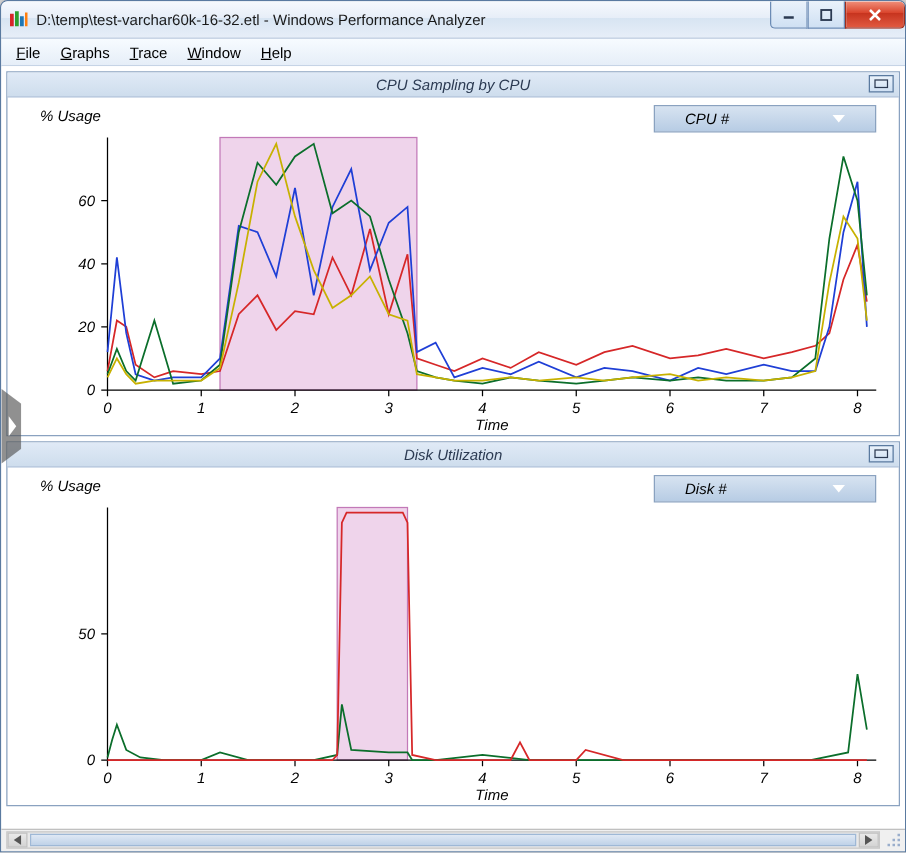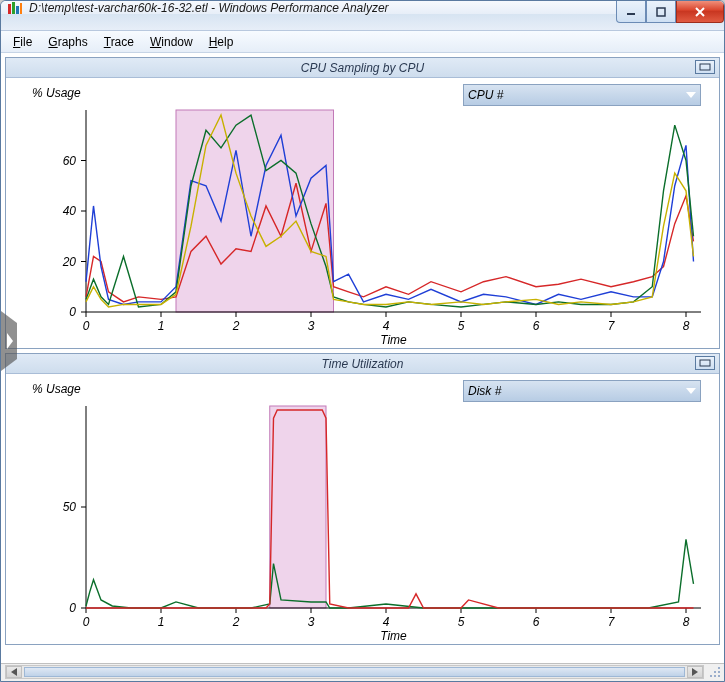--- a/index.html
+++ b/index.html
@@ -3,25 +3,24 @@
 <meta charset="utf-8">
 <style>
   * { box-sizing: border-box; }
   html, body { margin: 0; padding: 0; font-family: "Segoe UI", Tahoma, sans-serif; font-size: 12px; background: #d0d0d0; }
   .window {
     width: 725px; height: 682px; background: #fff;
     border: 1px solid #5a7aa0; border-radius: 6px 6px 0 0; overflow: hidden; position: relative;
     box-shadow: 0 0 0 1px rgba(0,0,0,0.05);
   }
   .titlebar {
-    height: 30px; display: flex; align-items: flex-start; padding: 0 6px;
+    height: 30px; display: flex; align-items: center; padding: 0 6px;
     background: linear-gradient(to bottom, #f6f9fd 0%, #e7eef8 45%, #d7e4f2 46%, #e7eef8 100%);
     border-bottom: 1px solid #b8c8de;
     position: relative;
-    font-style: italic;
   }
   .titlebar .app-icon { width: 16px; height: 16px; margin-right: 6px; display:inline-block; }
   .titlebar .title { color: #1a1a1a; font-size: 12px; flex: 1; white-space: nowrap; overflow:hidden; text-overflow: ellipsis;}
   .winbtns { position:absolute; right:0; top:0; display: flex; height: 22px;}
   .winbtn { width: 30px; height: 22px; margin-left: 0; display:flex; align-items:center; justify-content:center;
     border: 1px solid #6b8bb5; border-top:none; background: linear-gradient(to bottom,#eaf2fb,#cfe0f3); }
   .winbtn.min { border-radius: 0 0 0 4px; }
   .winbtn.close { width: 48px; background: linear-gradient(to bottom,#f08f7a,#d9432b 45%,#c7341f 46%,#e15a41); border-color:#9e2d1c; border-radius: 0 0 4px 0;}
   .winbtn svg { display:block; }
   .menubar {
@@ -39,23 +38,23 @@
     border-bottom:1px solid #a9bdd7; display:flex; align-items:center; justify-content:center;
     color:#2b3a52; font-size:12px; position:relative;font-style:italic;
   }
   .panel-header .panel-max {
     position:absolute; right:4px; top:2px; width:20px; height:14px;
     border:1px solid #5a7aa0; background: linear-gradient(to bottom,#eaf2fb,#cfe0f3);
     display:flex; align-items:center; justify-content:center;
   }
   .panel-body { position: relative; height: 270px; font-style: italic; }
   .dropdown {
-    position:absolute; right: 18px; top: 6px; width: 238px; height: 22px;
+    position:absolute; right: 18px; top: 6px; width: 178px; height: 22px;
     background: linear-gradient(to bottom,#d7e3f1,#b7cce4); border:1px solid #8aa2c0;
-    display:flex; align-items:center; padding: 0 4px; color:#000; font-size:12px;
+    display:flex; align-items:center; padding: 0 24px; color:#000; font-size:12px;
     justify-content: space-between;
   }
   .dropdown .caret { width:0;height:0;border-left:5px solid transparent;border-right:5px solid transparent;border-top:6px solid #fff; }
   .axis-label-y { position:absolute; left: 26px; top: 8px; color:#000; font-size:12px; }
   .chart-svg { position:absolute; left:0; top:0; width:100%; height:100%; }
   .statusbar { position:absolute; left:0; right:0; bottom:0; height:18px; background:#f0f0f0; border-top:1px solid #c0c0c0;}
   .hscroll { position:absolute; left:4px; right:20px; bottom:2px; height:14px; background:#e8e8e8; border:1px solid #c8c8c8;}
   .hscroll .thumb { position:absolute; left:18px; right:18px; top:1px; bottom:1px; background:linear-gradient(to bottom,#dfe8f4,#bfd2e8); border:1px solid #9eb8d6;}
   .hscroll .arr { position:absolute; top:0; bottom:0; width:16px; display:flex; align-items:center; justify-content:center; background:linear-gradient(to bottom,#e9e9e9,#d4d4d4); border:1px solid #c0c0c0;}
   .hscroll .arr.l{left:0;} .hscroll .arr.r{right:0;}
@@ -161,21 +160,21 @@
             <path d="M80 218.85L87.5 178.45L95 183.5L102.5 213.8L117.5 223.9L132.5 218.85L155 221.375L170 218.85L185 173.4L200 158.25L215.00000000000003 186.025L230 170.875L245.00000000000006 173.4L260 127.94999999999999L275 158.25L290 105.22500000000002L305 173.4L320 125.42500000000001L327.5 208.75L342.5 213.8L357.50000000000006 218.85L380 208.75L402.5 216.325L425.00000000000006 203.7L455.00000000000006 213.8L477.5 203.7L500.00000000000006 198.65L530 208.75L552.5 206.225L575 201.175L605 208.75L627.5 203.7L646.25 198.65L657.5 188.55L668.75 145.625L680 117.85000000000001L687.5 163.3" fill="none" stroke="#d62728" stroke-width="1.4"></path>
             <path d="M80 203.7L87.5 127.94999999999999L95 188.55L102.5 221.375L117.5 226.425L132.5 223.9L155 223.9L170 208.75L185 102.69999999999999L200 107.75L215.00000000000003 143.1L230 72.39999999999998L245.00000000000006 158.25L260 87.55000000000001L275 57.25L290 138.05L305 100.17500000000001L320 87.55000000000001L327.5 203.7L342.5 196.125L357.50000000000006 223.9L380 216.325L402.5 221.375L425.00000000000006 211.275L455.00000000000006 223.9L477.5 216.325L500.00000000000006 218.85L530 226.425L552.5 216.325L575 221.375L605 213.8L627.5 218.85L646.25 218.85L657.5 183.5L668.75 107.75L680 67.35000000000002L687.5 183.5" fill="none" stroke="#1f3fd6" stroke-width="1.4"></path>
             <path d="M80 221.375L87.5 201.175L95 218.85L102.5 226.425L117.5 178.45L132.5 228.95L155 226.425L170 213.8L185 107.75L200 52.19999999999999L215.00000000000003 69.875L230 47.14999999999998L245.00000000000006 37.05000000000001L260 92.60000000000002L275 82.5L290 95.125L305 145.625L320 188.55L327.5 218.85L342.5 223.9L357.50000000000006 226.425L380 228.95L402.5 223.9L425.00000000000006 226.425L455.00000000000006 228.95L477.5 226.425L500.00000000000006 223.9L530 226.425L552.5 223.9L575 226.425L605 226.425L627.5 223.9L646.25 208.75L657.5 112.80000000000001L668.75 47.14999999999998L680 82.5L687.5 158.25" fill="none" stroke="#0b6e2b" stroke-width="1.4"></path>
             <path d="M80 223.9L87.5 208.75L95 221.375L102.5 228.95L117.5 226.425L132.5 226.425L155 226.425L170 216.325L185 148.15L200 67.35000000000002L215.00000000000003 37.05000000000001L230 95.125L245.00000000000006 138.05L260 168.35L275 158.25L290 143.1L305 173.4L320 178.45L327.5 221.375L342.5 223.9L357.50000000000006 226.425L380 226.425L402.5 223.9L425.00000000000006 226.425L455.00000000000006 223.9L477.5 226.425L500.00000000000006 223.9L530 221.375L552.5 226.425L575 223.9L605 226.425L627.5 223.9L646.25 218.85L657.5 148.15L668.75 95.125L680 112.80000000000001L687.5 178.45" fill="none" stroke="#c7b100" stroke-width="1.4"></path>
           </svg>
       </div>
     </div>
 
     <div class="panel">
       <div class="panel-header">
-        <span>Time Utilization</span>
+        <span>Disk Utilization</span>
         <div class="panel-max">
           <svg width="12" height="8">
               <rect x="1" y="1" width="10" height="6" fill="none" stroke="#2b3a52"></rect>
             </svg>
         </div>
       </div>
       <div class="panel-body">
         <div class="axis-label-y">% Usage</div>
         <div class="dropdown">
           <span>Disk #</span>

